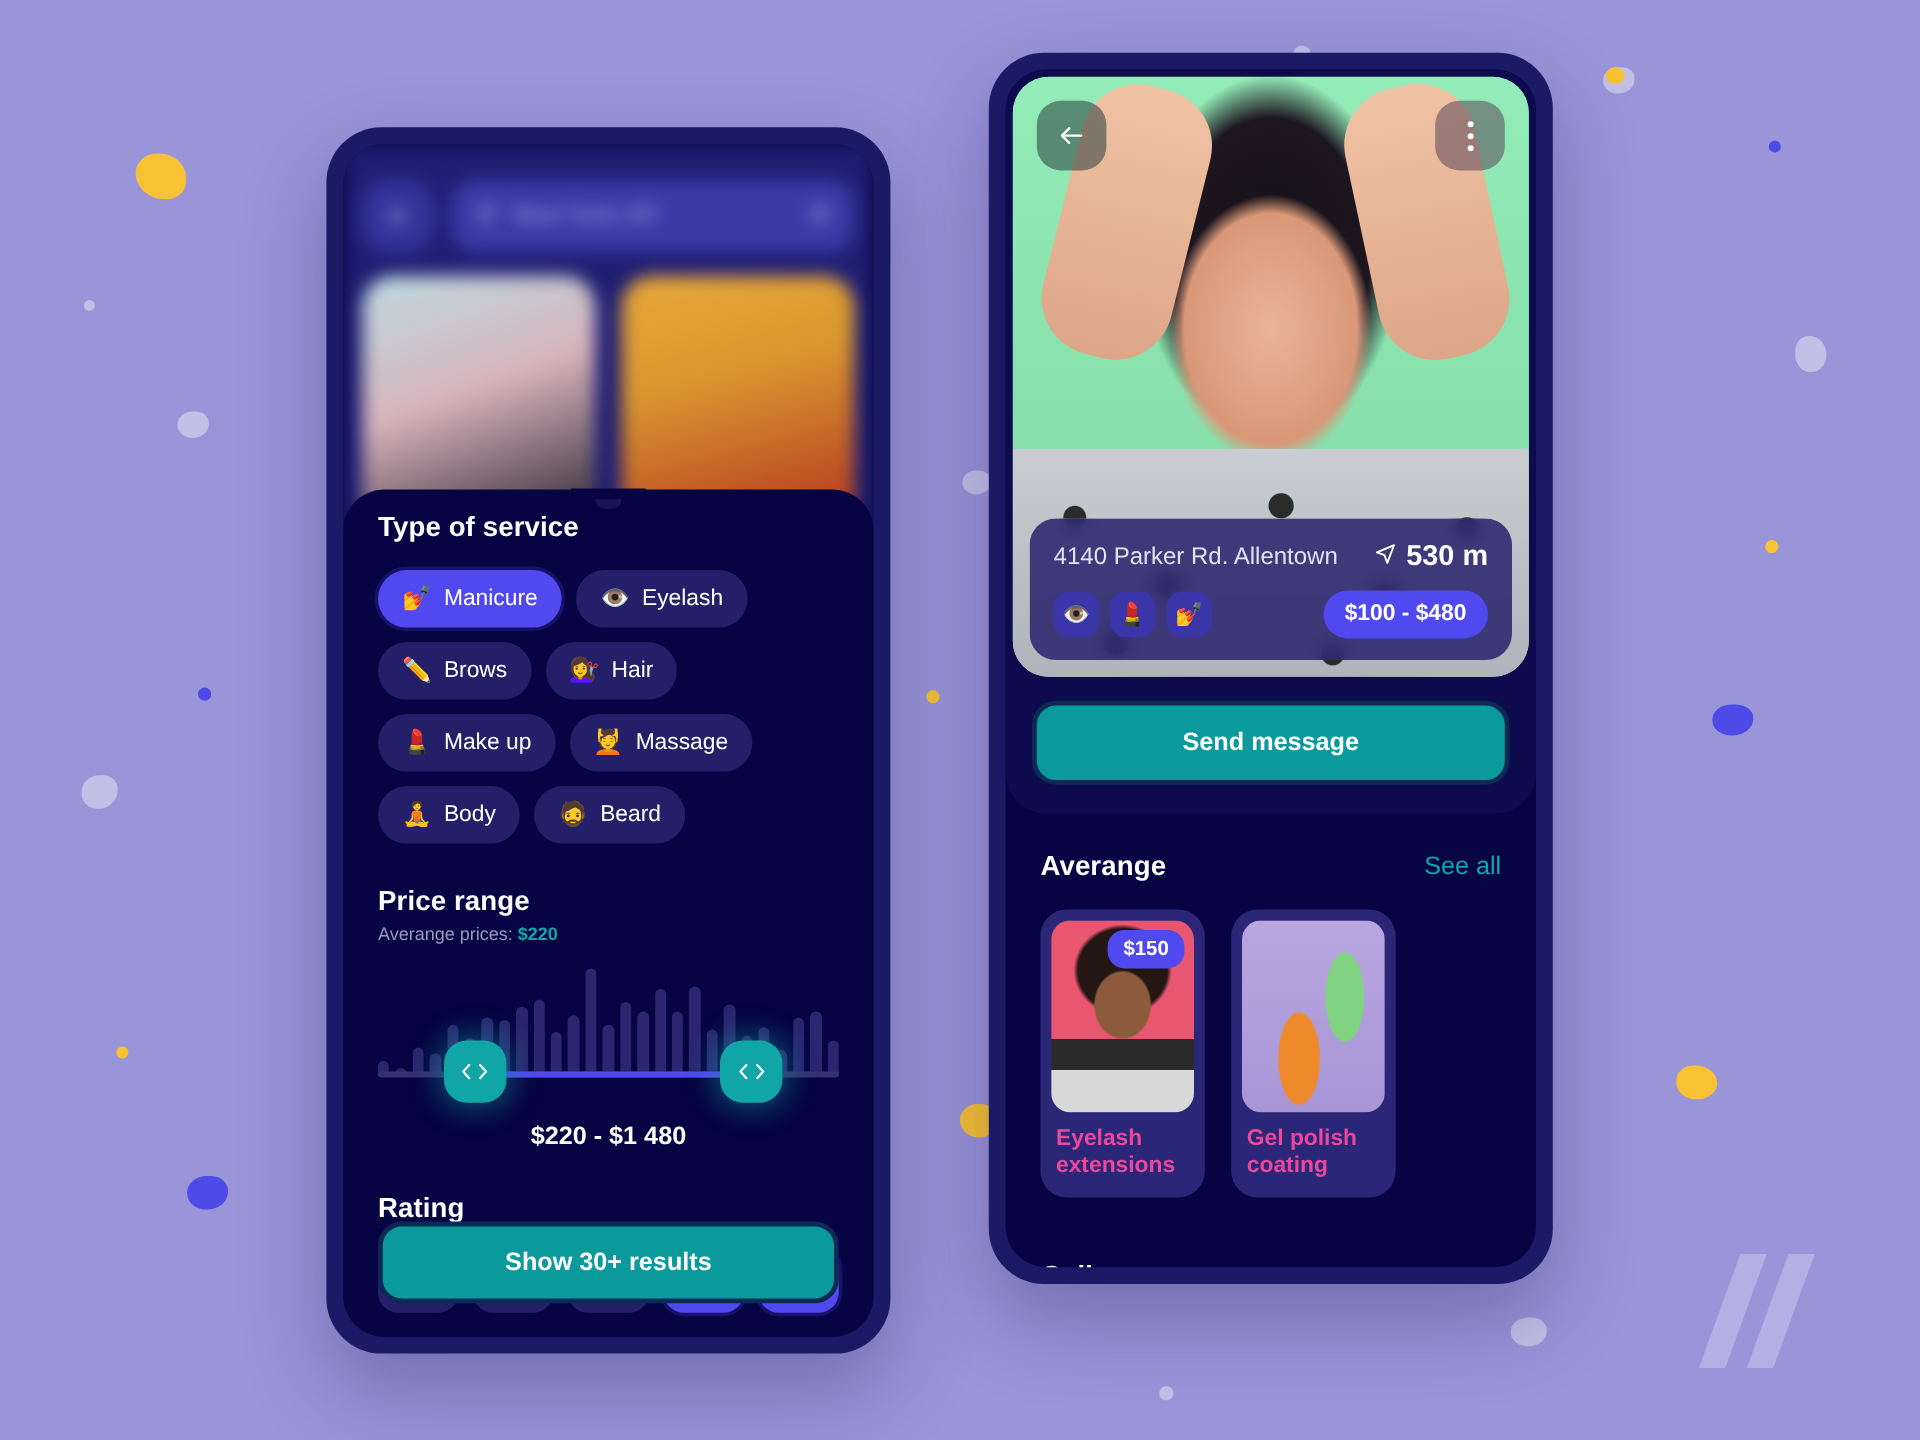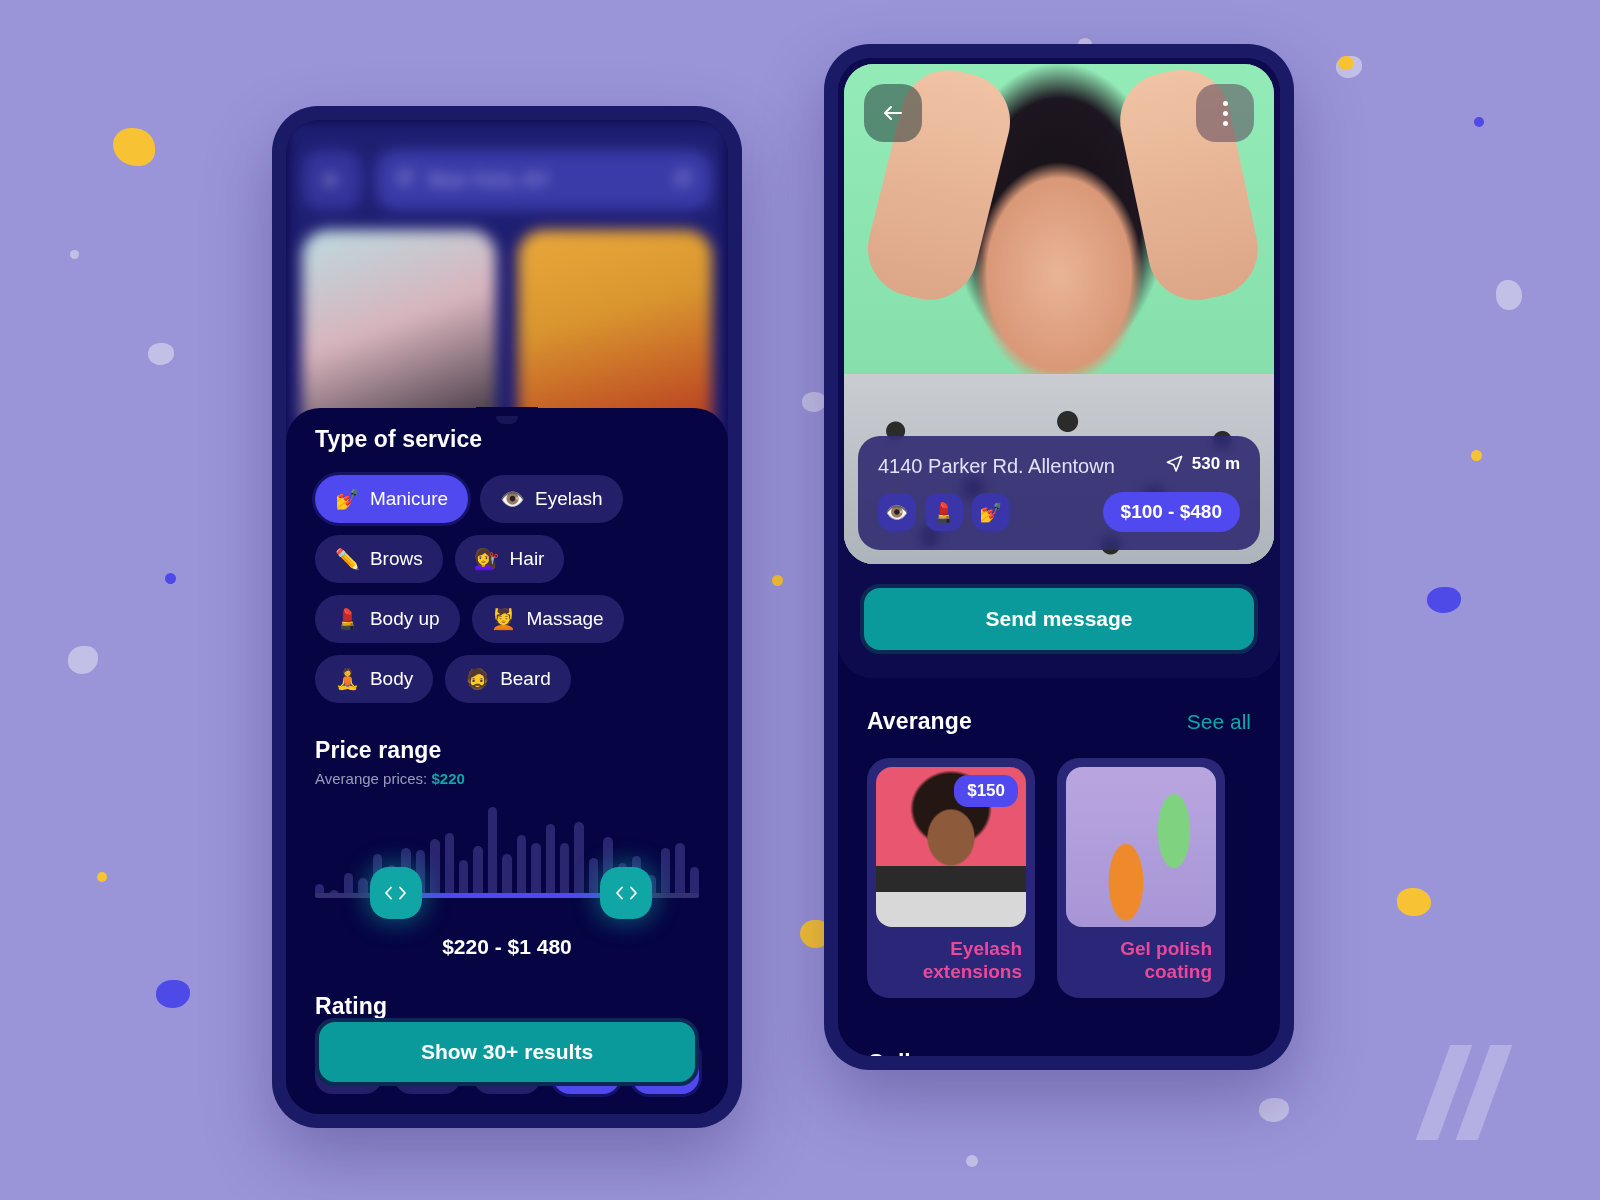--- a/index.html
+++ b/index.html
@@ -174,21 +174,21 @@
   .dots { display: flex; flex-direction: column; gap: 5px; }
   .dots i { width: 5px; height: 5px; border-radius: 50%; background: #fff; }
 
   .profile-card {
     position: absolute; left: 14px; right: 14px; bottom: 14px;
     background: rgba(44,39,110,.88); border-radius: 22px; padding: 18px 20px 18px;
     backdrop-filter: blur(6px);
   }
   .pc-row1 { display: flex; align-items: center; justify-content: space-between; }
   .pc-addr { color: #e3e2f5; font-size: 20px; }
-  .pc-dist { color: #ffffff; font-size: 17px; font-weight: 700; display: flex; align-items: flex-start; gap: 8px; }
+  .pc-dist { color: #ffffff; font-size: 24px; font-weight: 700; display: flex; align-items: flex-start; gap: 8px; }
   .pc-name { color: #ffffff; font-size: 27px; font-weight: 700; margin-top: 6px; }
   .pc-row3 { display: flex; align-items: center; justify-content: space-between; margin-top: 14px; }
   .pc-icons { display: flex; gap: 9px; }
   .pc-ic { width: 38px; height: 38px; border-radius: 13px; background: #3a35a8;
            display: flex; align-items: center; justify-content: center; font-size: 19px; }
   .pc-price { background: #4f49ef; color: #fff; border-radius: 20px; padding: 9px 18px;
               font-size: 19px; font-weight: 600; }
 
   .send-btn {
     position: absolute; left: 22px; right: 22px; top: 526px; height: 70px;
@@ -197,21 +197,21 @@
     color: #ffffff; font-size: 21px; font-weight: 700;
   }
 
   .svc-head {
     position: absolute; left: 29px; right: 29px; top: 650px;
     display: flex; align-items: center; justify-content: space-between;
   }
   .see-all { color: #0fa8a8; font-size: 21px; }
 
   .svc-row { position: absolute; left: 29px; top: 700px; display: flex; gap: 22px; }
-  .svc-card { width: 168px; background: #2a2678; border-radius: 22px; padding: 9px 9px 14px; flex: none; text-align: right; }
+  .svc-card { width: 137px; background: #2a2678; border-radius: 22px; padding: 9px 9px 14px; flex: none; }
   .svc-img { position: relative; height: 160px; border-radius: 16px; overflow: hidden; }
   .svc-img .badge {
     position: absolute; right: 8px; top: 8px; background: #4f49ef; color: #fff;
     font-size: 17px; font-weight: 600; padding: 6px 13px; border-radius: 14px;
   }
   .svc-name { color: #ec4899; font-size: 19px; font-weight: 700; line-height: 1.2; margin-top: 11px; padding: 0 4px; }
 
   .img-lash {
     background:
       radial-gradient(ellipse 42px 50px at 50% 44%, #8d5a3c 0 54%, rgba(0,0,0,0) 58%),
@@ -312,21 +312,21 @@
             <div class="chip">
               <span class="emj">✏️</span>
               <span>Brows</span>
             </div>
             <div class="chip">
               <span class="emj">💇‍♀️</span>
               <span>Hair</span>
             </div>
             <div class="chip">
               <span class="emj">💄</span>
-              <span>Body up</span>
+              <span>Make up</span>
             </div>
             <div class="chip">
               <span class="emj">💆</span>
               <span>Massage</span>
             </div>
             <div class="chip">
               <span class="emj">🧘</span>
               <span>Body</span>
             </div>
             <div class="chip">

